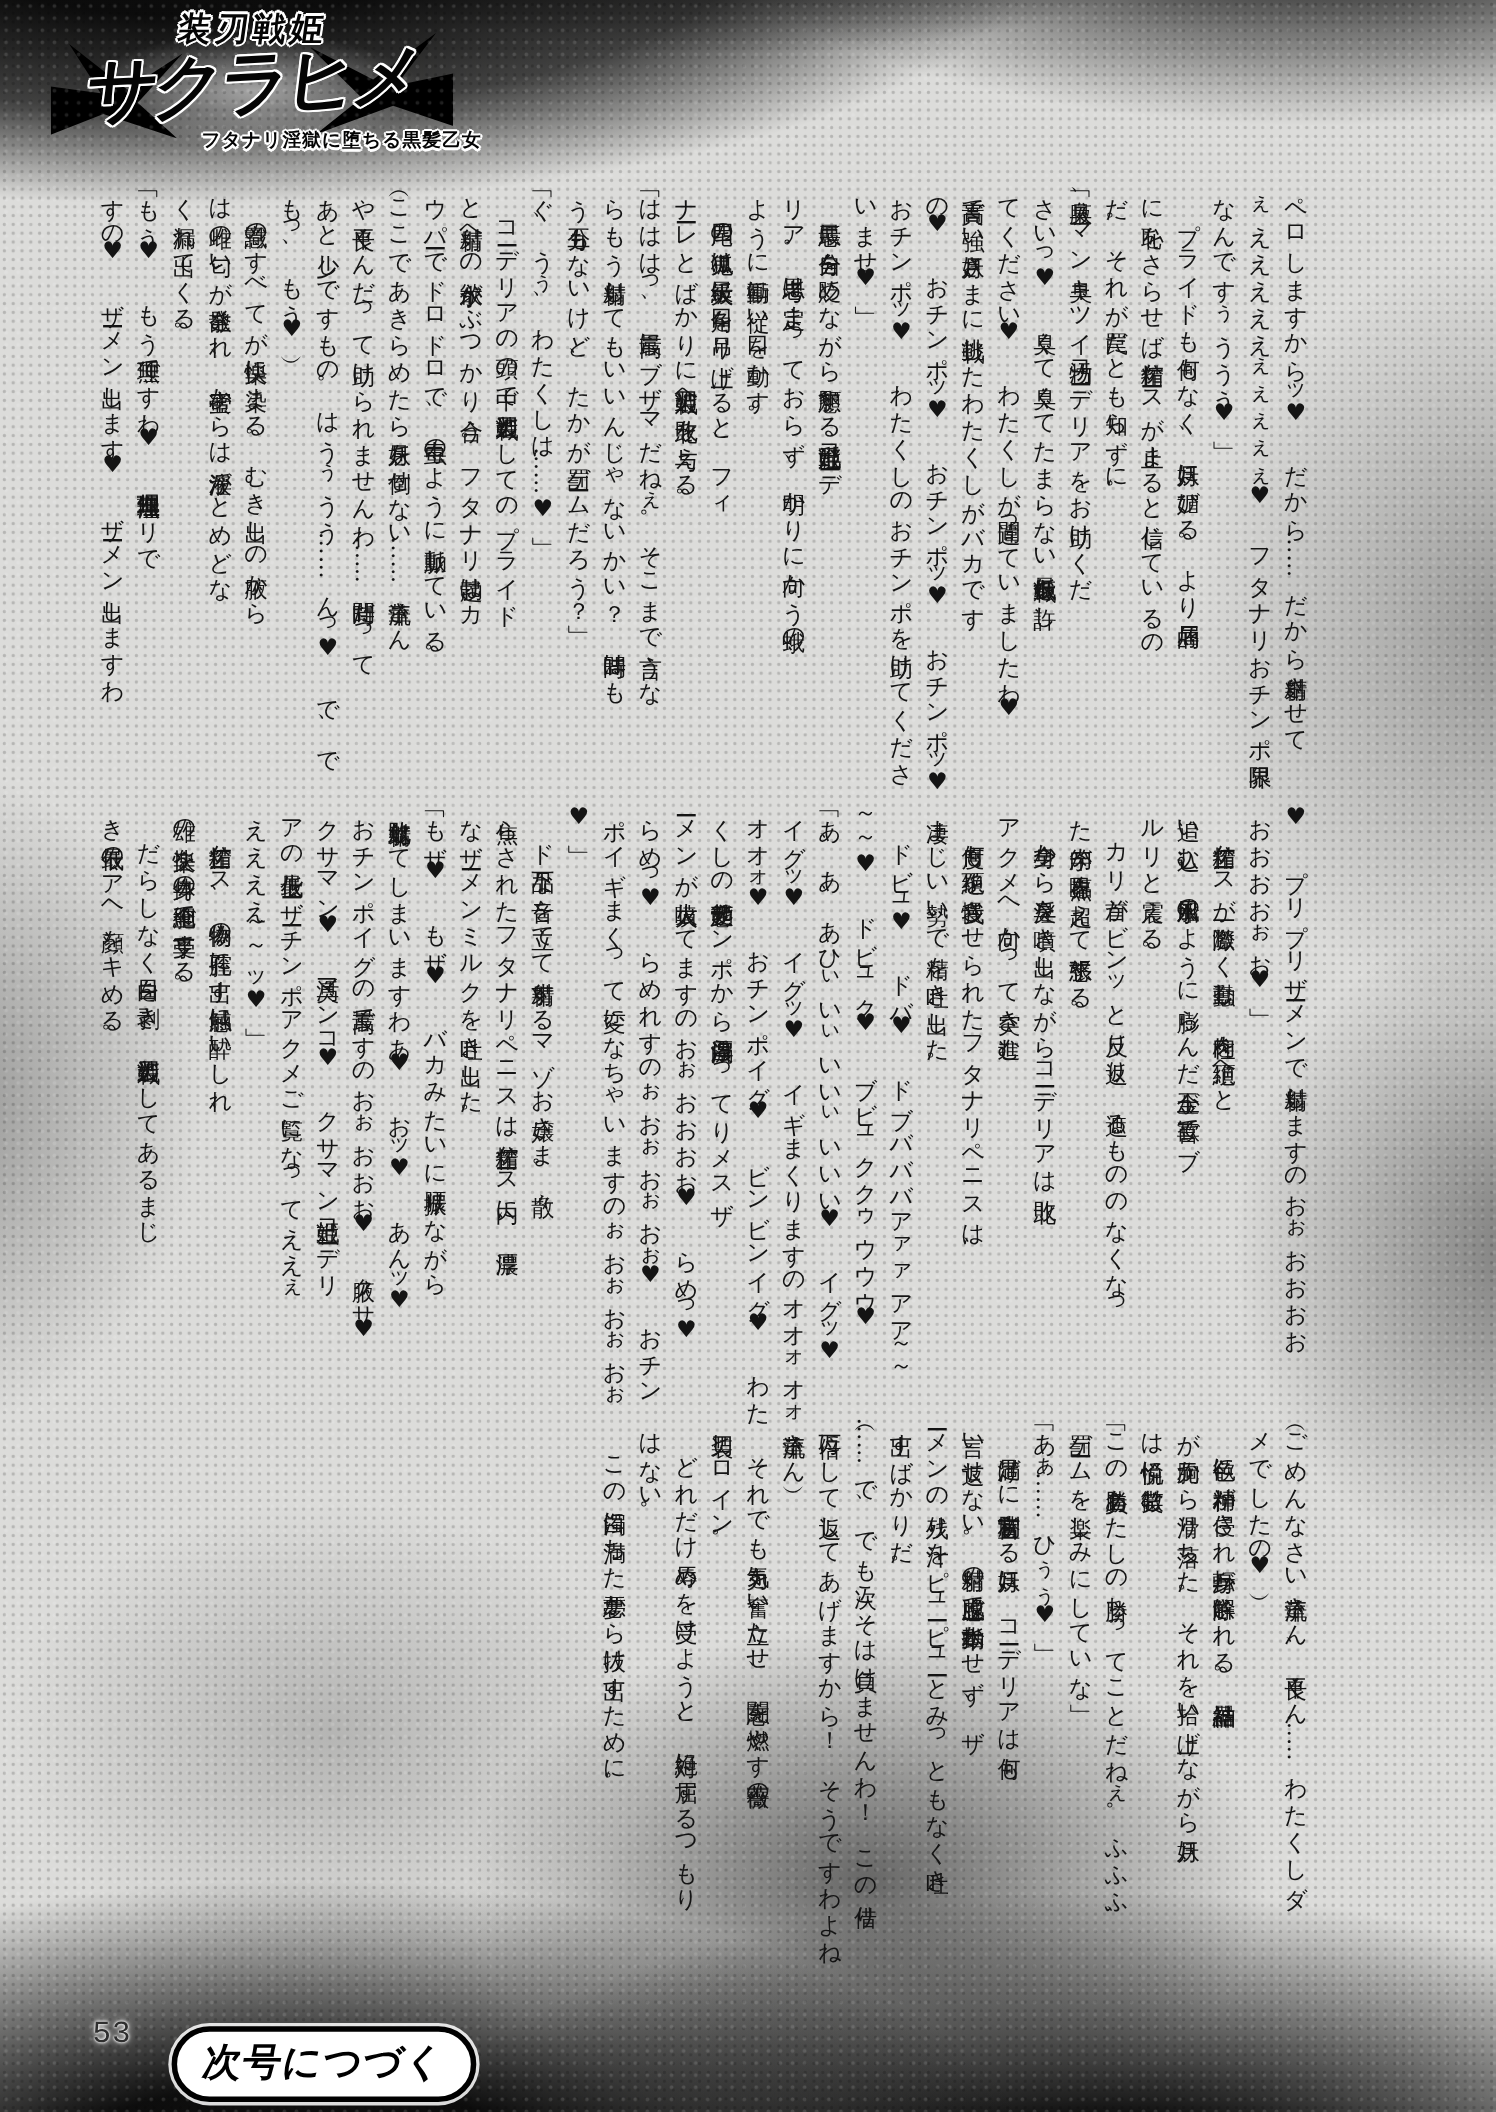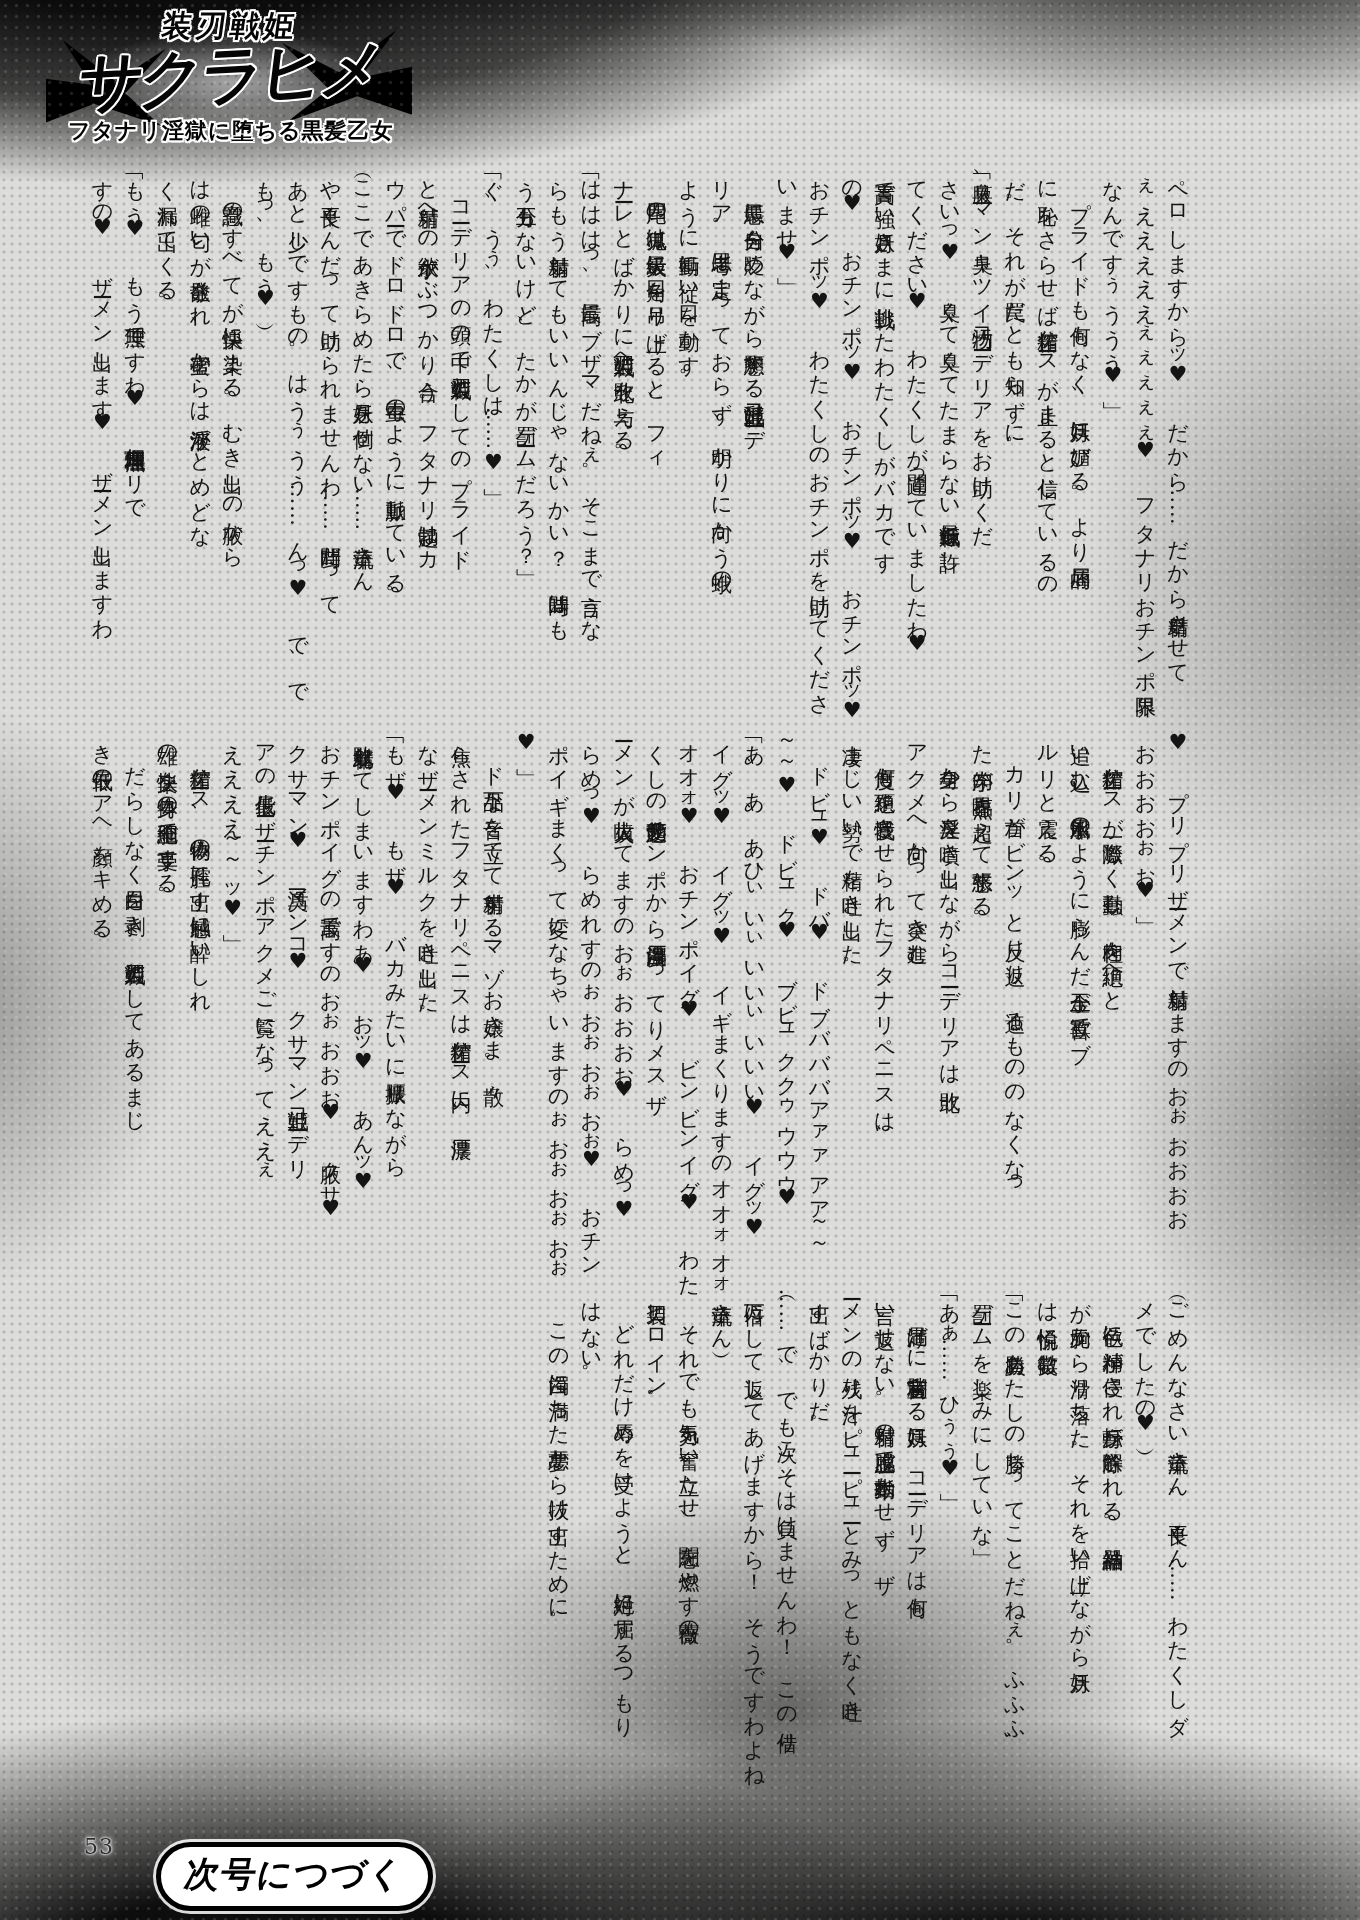--- a/index.html
+++ b/index.html
@@ -62,42 +62,43 @@
     transform:skewX(-8deg);
     z-index:2;
   }
   .logo-main{
     position:absolute;left:-4px;right:-4px;top:28px;text-align:center;
     font-size:64px;font-weight:900;letter-spacing:-5px;white-space:nowrap;
     transform:rotate(-3deg) skewX(-10deg);
     z-index:2;
   }
   .logo-sub{
-    position:absolute;left:16px;right:-30px;top:112px;text-align:left;
-    font-size:22px;font-weight:900;letter-spacing:1px;white-space:nowrap;
+    position:absolute;left:4px;right:-30px;top:112px;text-align:right;
+    font-size:17px;font-weight:900;letter-spacing:1px;white-space:nowrap;
     z-index:2;
   }
   
   .band{
     position:absolute;right:166px;
     writing-mode:vertical-rl;
     font-size:21px;line-height:32.6px;letter-spacing:.6px;
     color:#141414;z-index:1;
     text-align:left;
   }
   .band1{top:166px;}
   .band2{top:730px;}
   .band3{top:1288px;}
   .tcol{white-space:pre;}
   
   .pagenum{
     position:absolute;left:84px;top:1834px;
-    font-size:22px;color:#2e2e2e;letter-spacing:1px;
+    font-size:28px;color:#2e2e2e;letter-spacing:1px;
     text-shadow:0 0 7px #fff,0 0 3px #fff,0 0 2px #fff;
     z-index:2;
+    font-family:Liberation Mono, monospace;
   }
   .continue-box{
     position:absolute;left:156px;top:1842px;
     background:#fff;border:5px solid #000;border-radius:40px;
     padding:4px 24px 8px 24px;
     box-shadow:0 0 0 3px rgba(255,255,255,.85);
     z-index:2;
   }
   .continue-box span{
     display:inline-block;

